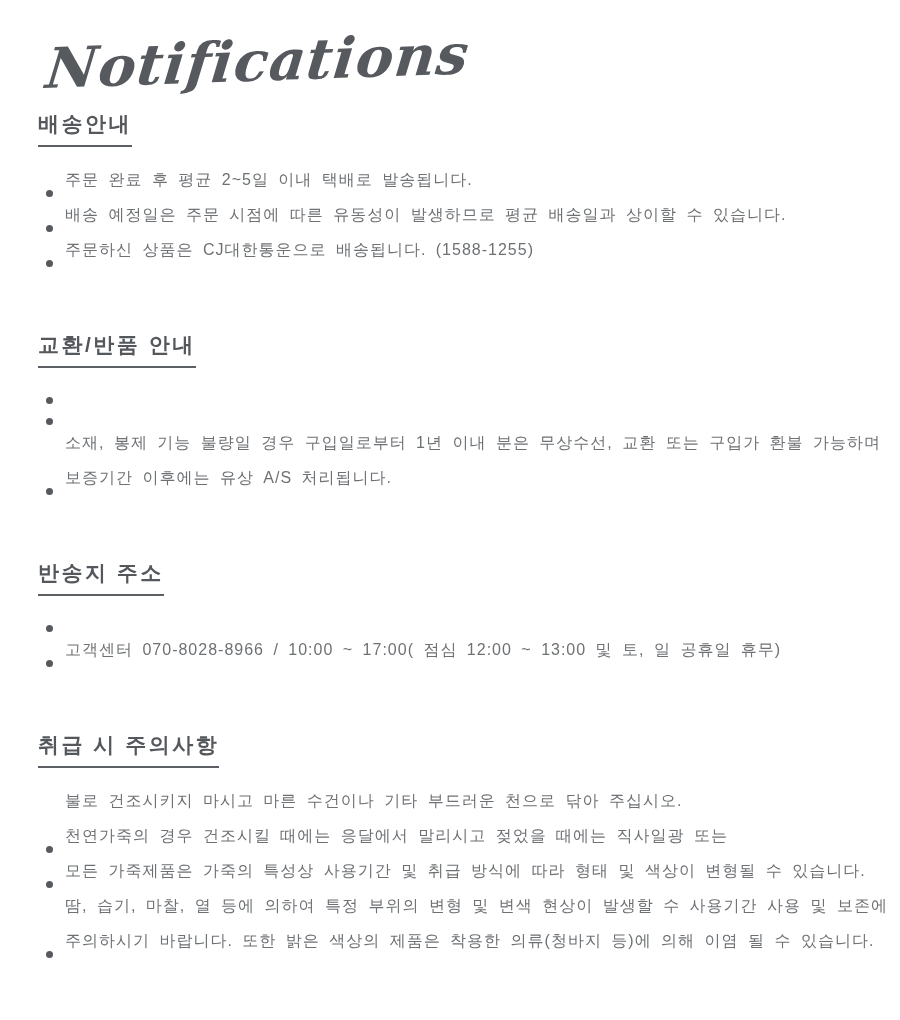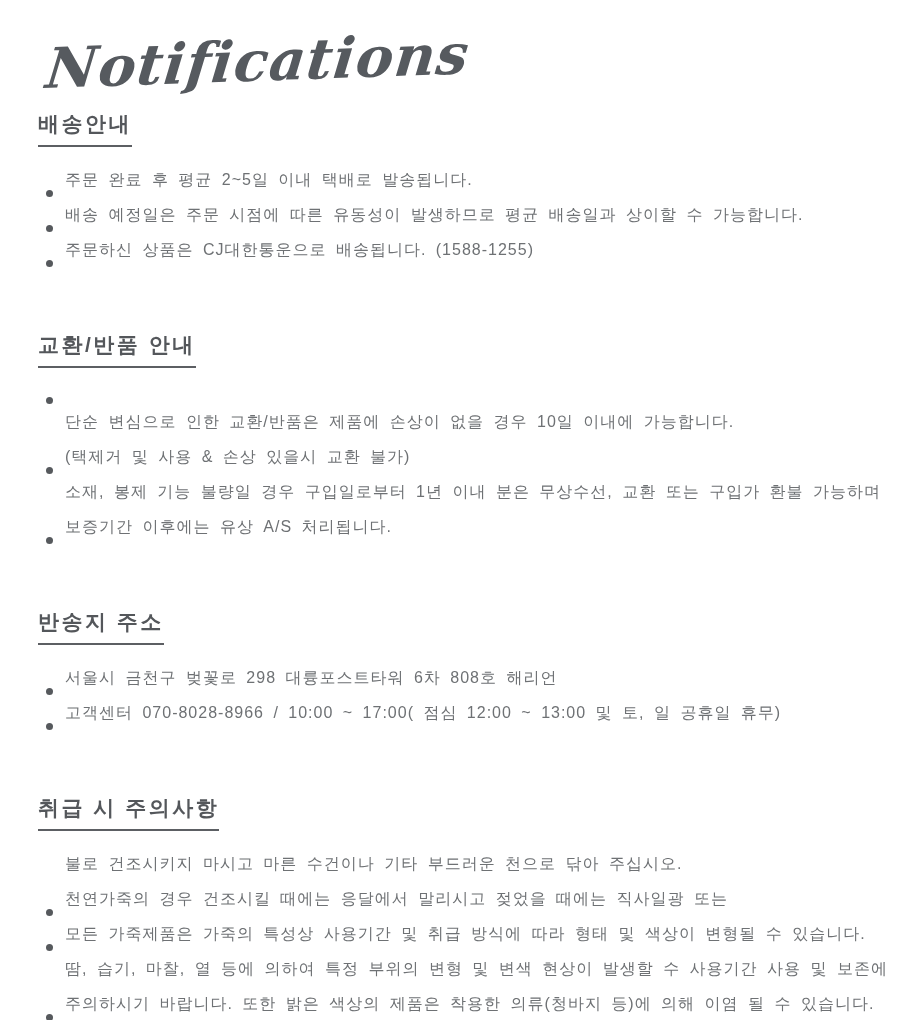--- a/index.html
+++ b/index.html
@@ -75,65 +75,58 @@
     <div class="item-list">
       <div class="item">
         <span class="bullet"></span>
         <div class="item-text">
           <div>주문 완료 후 평균 2~5일 이내 택배로 발송됩니다.</div>
         </div>
       </div>
       <div class="item">
         <span class="bullet"></span>
         <div class="item-text">
-          <div>배송 예정일은 주문 시점에 따른 유동성이 발생하므로 평균 배송일과 상이할 수 가능합니다.</div>
+          <div>배송 예정일은 주문 시점에 따른 유동성이 발생하므로 평균 배송일과 상이할 수 있습니다.</div>
         </div>
       </div>
       <div class="item">
         <span class="bullet"></span>
         <div class="item-text">
           <div>주문하신 상품은 CJ대한통운으로 배송됩니다. (1588-1255)</div>
         </div>
       </div>
     </div>
   </div>
 
   
   <div class="section">
     <h2 class="section-heading">교환/반품 안내</h2>
     <div class="item-list">
       <div class="item">
         <span class="bullet"></span>
       </div>
       <div class="item">
         <span class="bullet"></span>
-        <div class="item-text">
-          <div>단순 변심으로 인한 교환/반품은 제품에 손상이 없을 경우 10일 이내에 가능합니다.</div>
-          <div>(택제거 및 사용 &amp; 손상 있을시 교환 불가)</div>
-        </div>
       </div>
       <div class="item">
         <span class="bullet"></span>
         <div class="item-text">
           <div>소재, 봉제 기능 불량일 경우 구입일로부터 1년 이내 분은 무상수선, 교환 또는 구입가 환불 가능하며</div>
           <div>보증기간 이후에는 유상 A/S 처리됩니다.</div>
         </div>
       </div>
     </div>
   </div>
 
   
   <div class="section">
     <h2 class="section-heading">반송지 주소</h2>
     <div class="item-list">
       <div class="item">
         <span class="bullet"></span>
-        <div class="item-text">
-          <div>서울시 금천구 벚꽃로 298 대륭포스트타워 6차 808호 해리언</div>
-        </div>
       </div>
       <div class="item">
         <span class="bullet"></span>
         <div class="item-text">
           <div>고객센터 070-8028-8966 / 10:00 ~ 17:00( 점심 12:00 ~ 13:00 및 토, 일 공휴일 휴무)</div>
         </div>
       </div>
     </div>
   </div>
 

